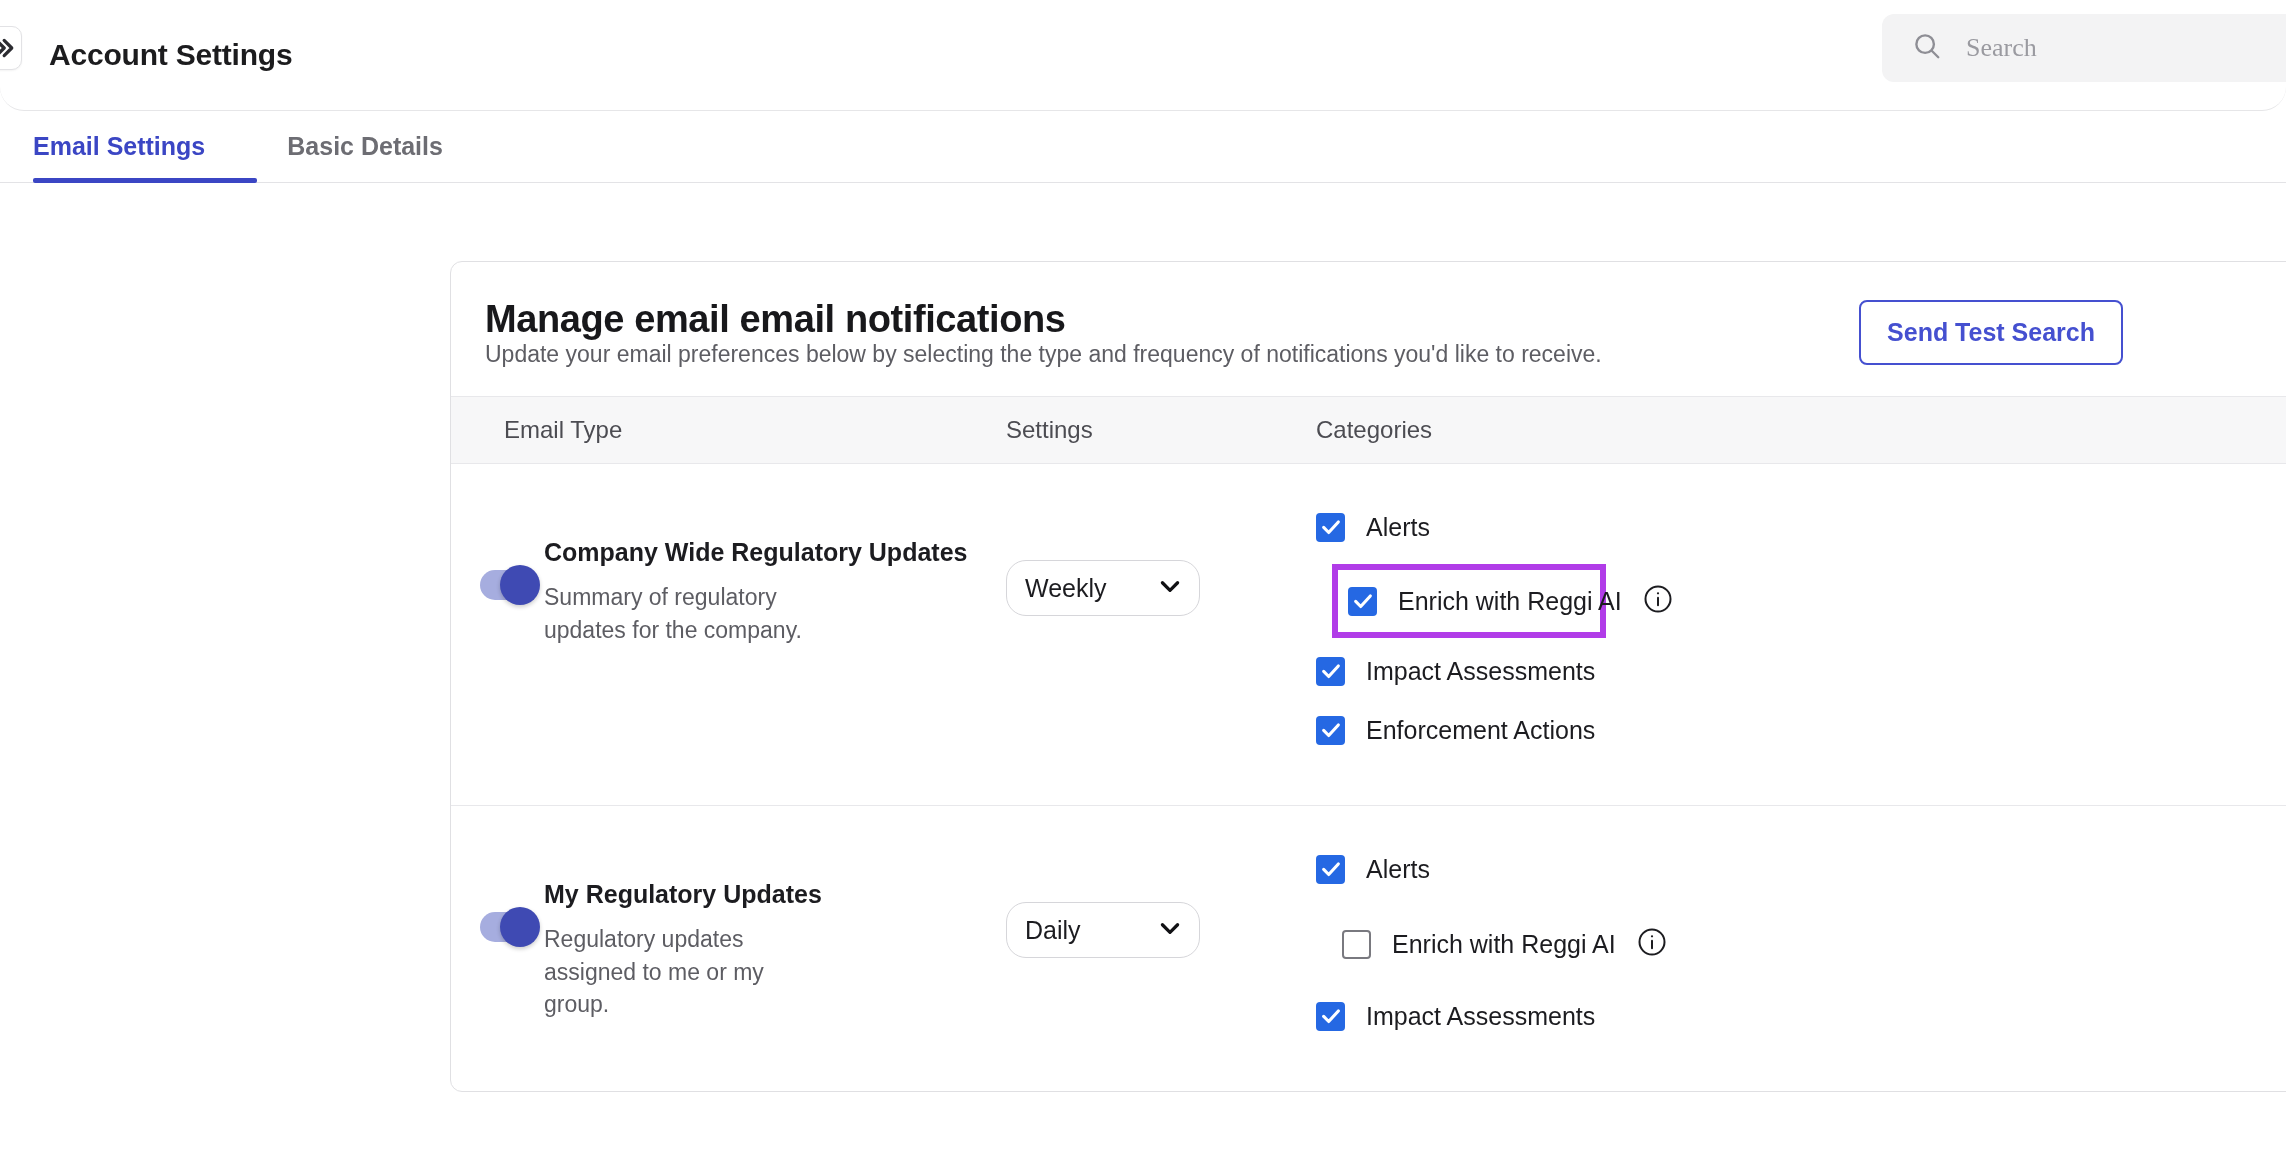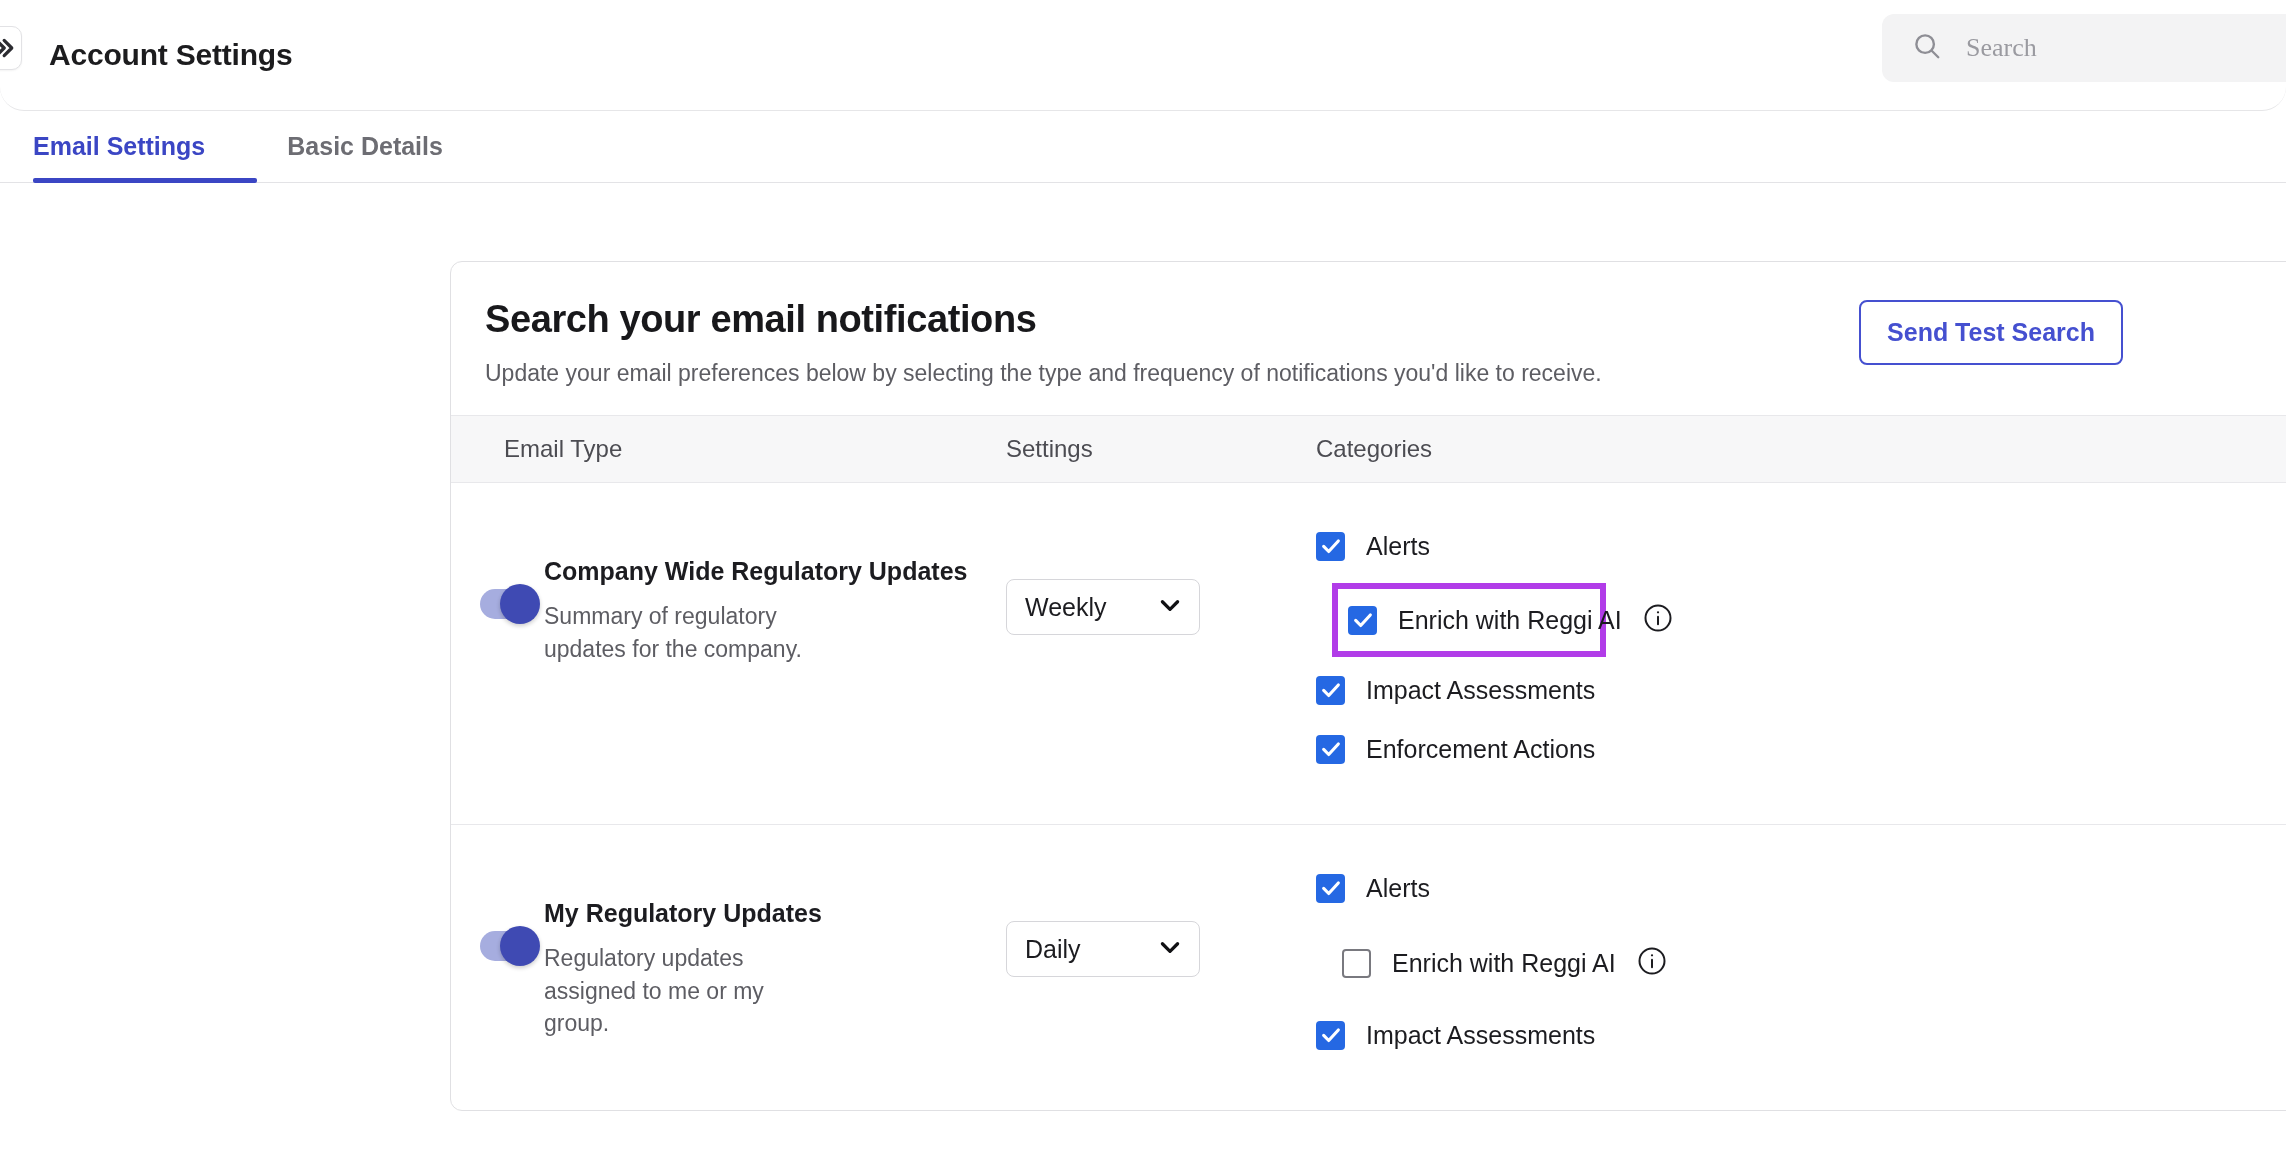--- a/index.html
+++ b/index.html
@@ -121,21 +121,20 @@
     padding: 36px 40px 28px 34px;
     position: relative;
   }
   .card-title {
     font-size: 38px;
     font-weight: 700;
     color: #18181b;
     letter-spacing: -0.4px;
   }
   .card-sub {
-    margin-top: 19px;
     font-size: 23px;
     color: #5d5d63;
   }
   .send-test-btn {
     position: absolute;
     right: 192px;
     top: 38px;
     border: 2px solid #4550d0;
     border-radius: 8px;
     background: #ffffff;
@@ -218,21 +217,21 @@
     max-width: 290px;
   }
 
   
   .cell-freq { width: 310px; padding-top: 60px; }
   .select {
     position: relative;
     width: 194px;
     height: 56px;
     border: 1px solid #d6d6da;
-    border-radius: 8px;
+    border-radius: 20px;
     background: #ffffff;
     display: flex;
     align-items: center;
     padding: 0 18px;
     cursor: pointer;
   }
   .select-value { font-size: 25px; color: #1c1c20; }
   .select .chev {
     position: absolute;
     right: 16px;
@@ -316,21 +315,21 @@
   </div>
   <div class="tab">
     <span>Basic Details</span>
   </div>
 </div>
 
 <div class="content-area">
   <div class="card">
 
     <div class="card-head">
-      <div class="card-title">Search your email notifications</div>
+      <div class="card-title">Manage email email notifications</div>
       <div class="card-sub">Update your email preferences below by selecting the type and frequency of notifications you'd like to receive.</div>
       <button class="send-test-btn">Send Test Search</button>
     </div>
 
     <div class="table">
 
       <div class="thead">
         <div class="th col-type">Email Type</div>
         <div class="th col-freq">Settings</div>
         <div class="th col-cats">Categories</div>

